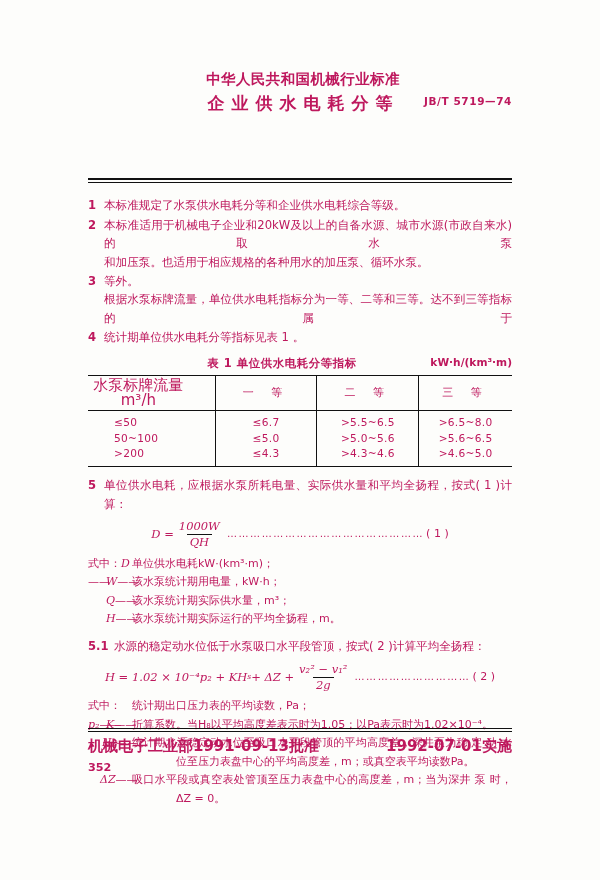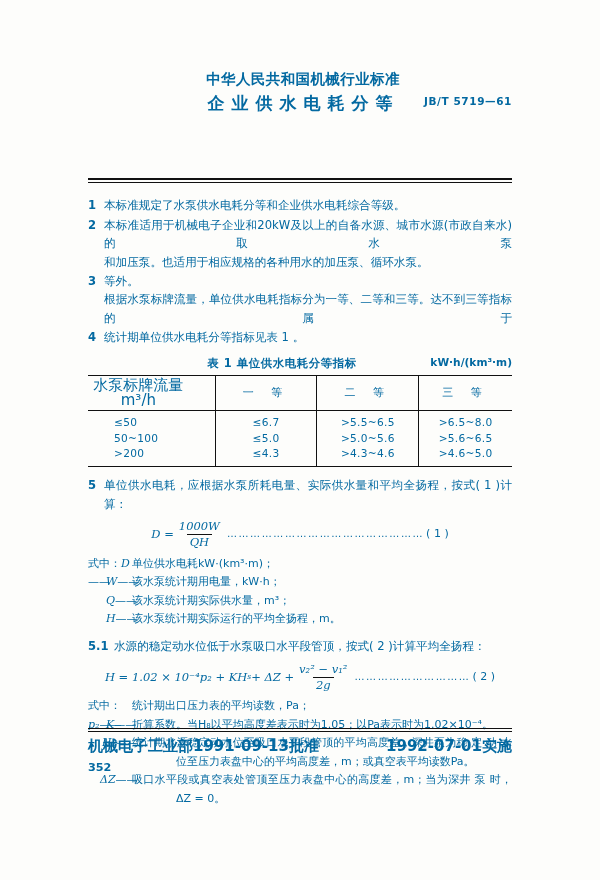--- a/index.html
+++ b/index.html
@@ -7,21 +7,21 @@
     padding: 0;
     background: #8c8c8c;
   }
   .page {
     position: relative;
     width: 600px;
     height: 880px;
     background: #ffffff;
     overflow: hidden;
     font-family: "DejaVu Sans", "Liberation Sans", sans-serif;
-    color: #0369a1;
+    color: #be185d;
   }
   .sheet {
     position: absolute;
     left: 0; top: 0;
     width: 600px;
     height: 880px;
     background: #fdfdfb;
   }
   .content {
     position: absolute;
@@ -278,21 +278,21 @@
 </style>
 </head>
 <body>
 
 <div class="page">
   <div class="sheet">
     <div class="content">
 
       <div class="doc-head">
         <div class="ministry-title">中华人民共和国机械行业标准</div>
-        <div class="std-number">JB/T 5719—61</div>
+        <div class="std-number">JB/T 5719—74</div>
         <div class="doc-title">企业供水电耗分等</div>
       </div>
       <div class="rule-double"></div>
 
       <div class="clauses">
 
         <div class="clause">
           <span class="clause-num">1</span>
           <div class="clause-body">本标准规定了水泵供水电耗分等和企业供水电耗综合等级。</div>
         </div>

